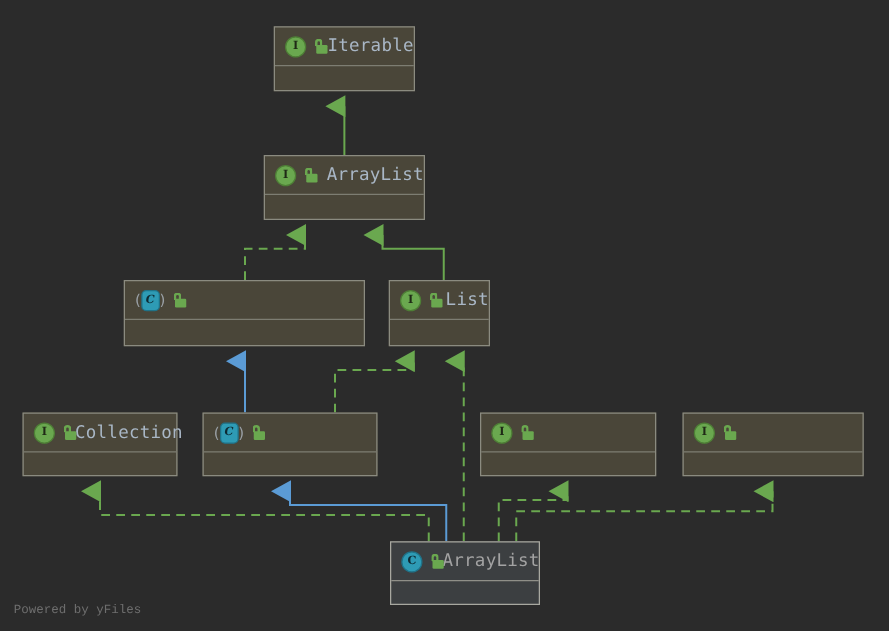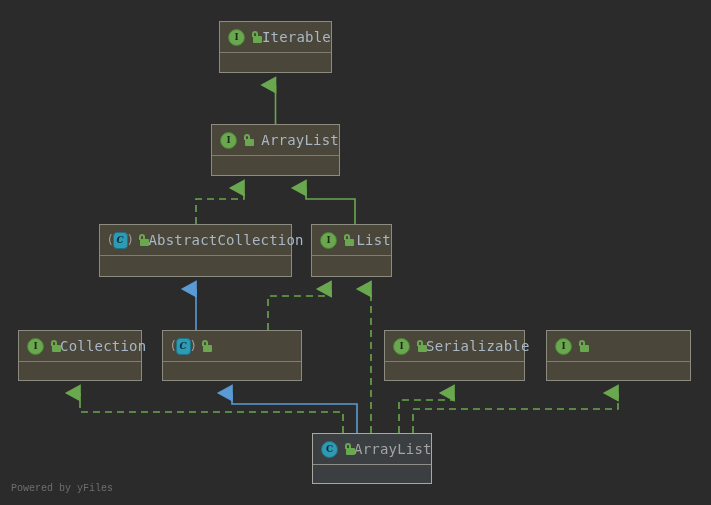--- a/index.html
+++ b/index.html
@@ -96,21 +96,20 @@
         <div class="node-head">
           <span class="abs-wrap">
             <span class="paren">(</span>
             <span class="ico ico-abstract">C</span>
             <span class="paren">)</span>
           </span>
           <span class="lock">
             <span class="shackle"></span>
             <span class="body"></span>
           </span>
-          <span class="nm">AbstractCollection</span>
         </div>
         <div class="node-body" style="height: 22px;"></div>
       </div>
       <div class="node" style="left: 311px; top: 224px; width: 81px; height: 53px;">
         <div class="node-head">
           <span class="ico ico-iface">I</span>
           <span class="lock">
             <span class="shackle"></span>
             <span class="body"></span>
           </span>
@@ -143,21 +142,20 @@
         </div>
         <div class="node-body" style="height: 20px;"></div>
       </div>
       <div class="node" style="left: 384px; top: 330px; width: 141px; height: 51px;">
         <div class="node-head">
           <span class="ico ico-iface">I</span>
           <span class="lock">
             <span class="shackle"></span>
             <span class="body"></span>
           </span>
-          <span class="nm">Serializable</span>
         </div>
         <div class="node-body" style="height: 20px;"></div>
       </div>
       <div class="node" style="left: 546px; top: 330px; width: 145px; height: 51px;">
         <div class="node-head">
           <span class="ico ico-iface">I</span>
           <span class="lock">
             <span class="shackle"></span>
             <span class="body"></span>
           </span>

